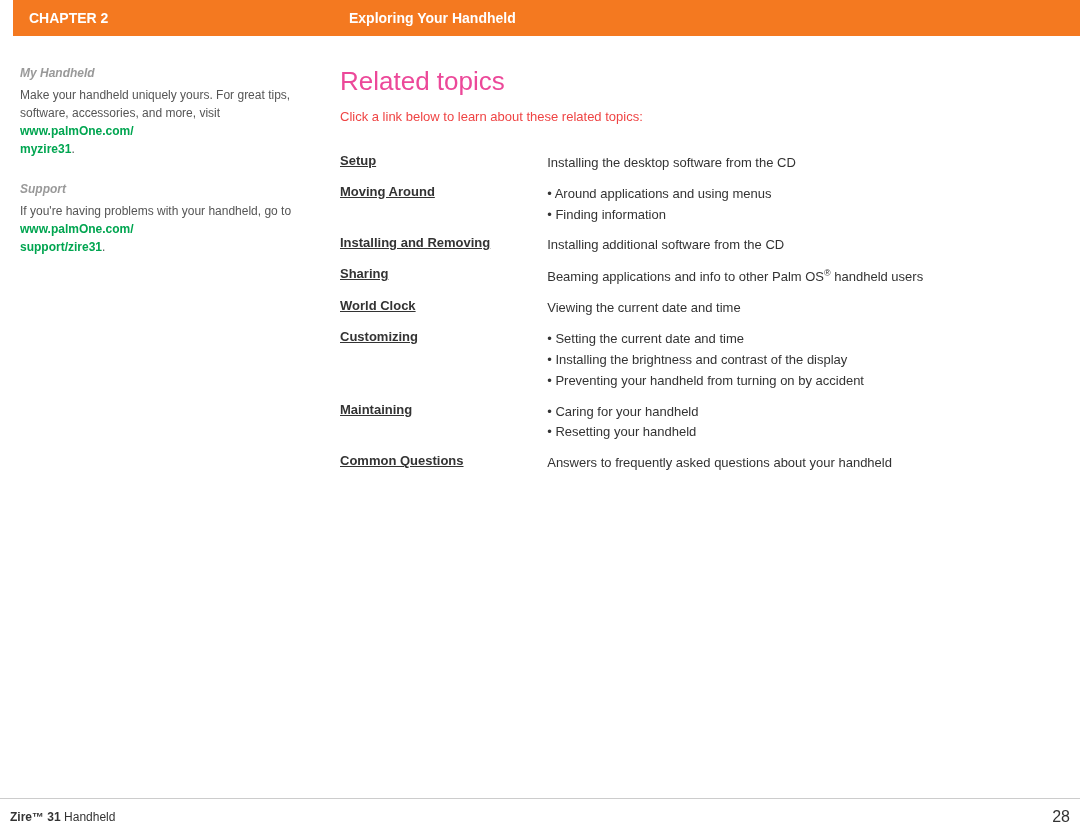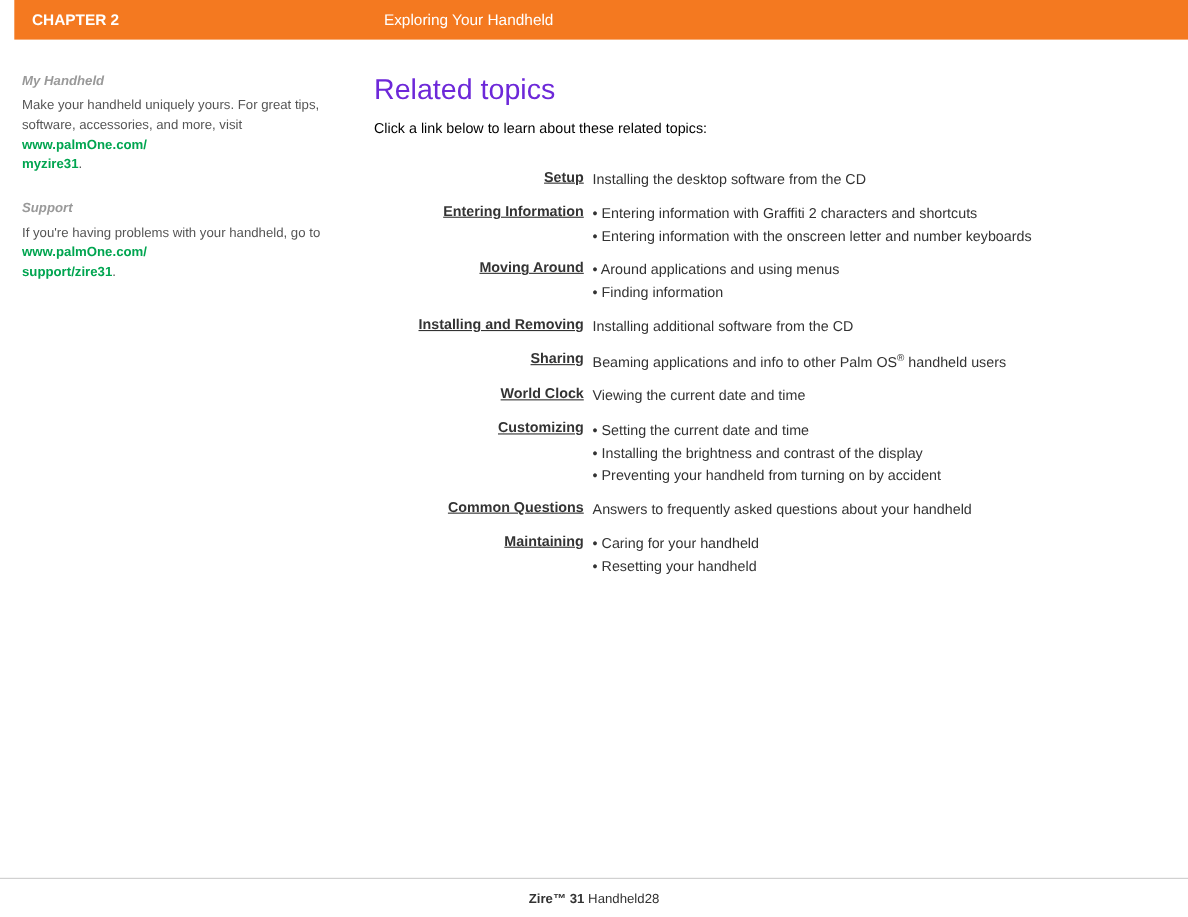--- a/index.html
+++ b/index.html
@@ -24,21 +24,21 @@
       margin-left: 13px;
     }
     .header-chapter {
       color: #fff;
       font-weight: bold;
       font-size: 14px;
       width: 320px;
     }
     .header-title {
       color: #fff;
-      font-weight: normal;
+      font-weight: bold;
       font-size: 14px;
     }
 
     
     .main-content {
       display: flex;
       height: calc(834px - 36px - 36px);
       padding: 0;
     }
 
@@ -72,26 +72,26 @@
     }
 
     
     .content {
       flex: 1;
       padding: 30px 30px 20px 20px;
     }
     .content-title {
       font-size: 26px;
       font-weight: normal;
-      color: #6d28d9;
+      color: #ec4899;
       margin-bottom: 12px;
     }
     .content-intro {
       font-size: 13px;
-      color: #000000;
+      color: #ef4444;
       margin-bottom: 24px;
     }
 
     
     .topics-table {
       width: 100%;
       border-collapse: collapse;
     }
     .topics-table td {
       padding: 5px 8px 5px 0;
@@ -99,55 +99,54 @@
       font-size: 13px;
       color: #333;
     }
     .topic-link {
       font-weight: bold;
       color: #222;
       text-decoration: underline;
       white-space: nowrap;
       padding-right: 16px;
       min-width: 140px;
-      text-align: right;
     }
     .topic-desc {
       color: #333;
       line-height: 1.6;
     }
     .topic-desc ul {
       list-style: none;
       padding: 0;
     }
     .topic-desc ul li::before {
       content: "• ";
       color: #333;
     }
 
     
     .footer {
       height: 36px;
       border-top: 1px solid #ccc;
       display: flex;
       align-items: center;
-      justify-content: center;
+      justify-content: space-between;
       padding: 0 10px;
       font-size: 12px;
       color: #333;
     }
     .footer-left {
       font-size: 12px;
       color: #333;
     }
     .footer-left strong {
       font-weight: bold;
     }
     .footer-right {
-      font-size: 12px;
+      font-size: 16px;
       color: #333;
     }
 
     sup {
       font-size: 9px;
     }
   </style>
 </head>
 <body>
 
@@ -179,29 +178,20 @@
     <h1 class="content-title">Related topics</h1>
     <p class="content-intro">Click a link below to learn about these related topics:</p>
 
     <table class="topics-table">
       <tbody id="topics-tbody">
       <tr>
             <td class="topic-link">Setup</td>
             <td class="topic-desc">Installing the desktop software from the CD</td>
           </tr>
           <tr>
-            <td class="topic-link">Entering Information</td>
-            <td class="topic-desc">
-              <ul>
-                <li>Entering information with Graffiti 2 characters and shortcuts</li>
-                <li>Entering information with the onscreen letter and number keyboards</li>
-              </ul>
-            </td>
-          </tr>
-          <tr>
             <td class="topic-link">Moving Around</td>
             <td class="topic-desc">
               <ul>
                 <li>Around applications and using menus</li>
                 <li>Finding information</li>
               </ul>
             </td>
           </tr>
           <tr>
             <td class="topic-link">Installing and Removing</td>
@@ -219,32 +209,32 @@
             <td class="topic-link">Customizing</td>
             <td class="topic-desc">
               <ul>
                 <li>Setting the current date and time</li>
                 <li>Installing the brightness and contrast of the display</li>
                 <li>Preventing your handheld from turning on by accident</li>
               </ul>
             </td>
           </tr>
           <tr>
-            <td class="topic-link">Common Questions</td>
-            <td class="topic-desc">Answers to frequently asked questions about your handheld</td>
-          </tr>
-          <tr>
             <td class="topic-link">Maintaining</td>
             <td class="topic-desc">
               <ul>
                 <li>Caring for your handheld</li>
                 <li>Resetting your handheld</li>
               </ul>
             </td>
           </tr>
+          <tr>
+            <td class="topic-link">Common Questions</td>
+            <td class="topic-desc">Answers to frequently asked questions about your handheld</td>
+          </tr>
         </tbody>
     </table>
   </div>
 </div>
 
 <div class="footer">
   <div class="footer-left">
     <strong>Zire™ 31</strong> Handheld
   </div>
   <div class="footer-right">28</div>

